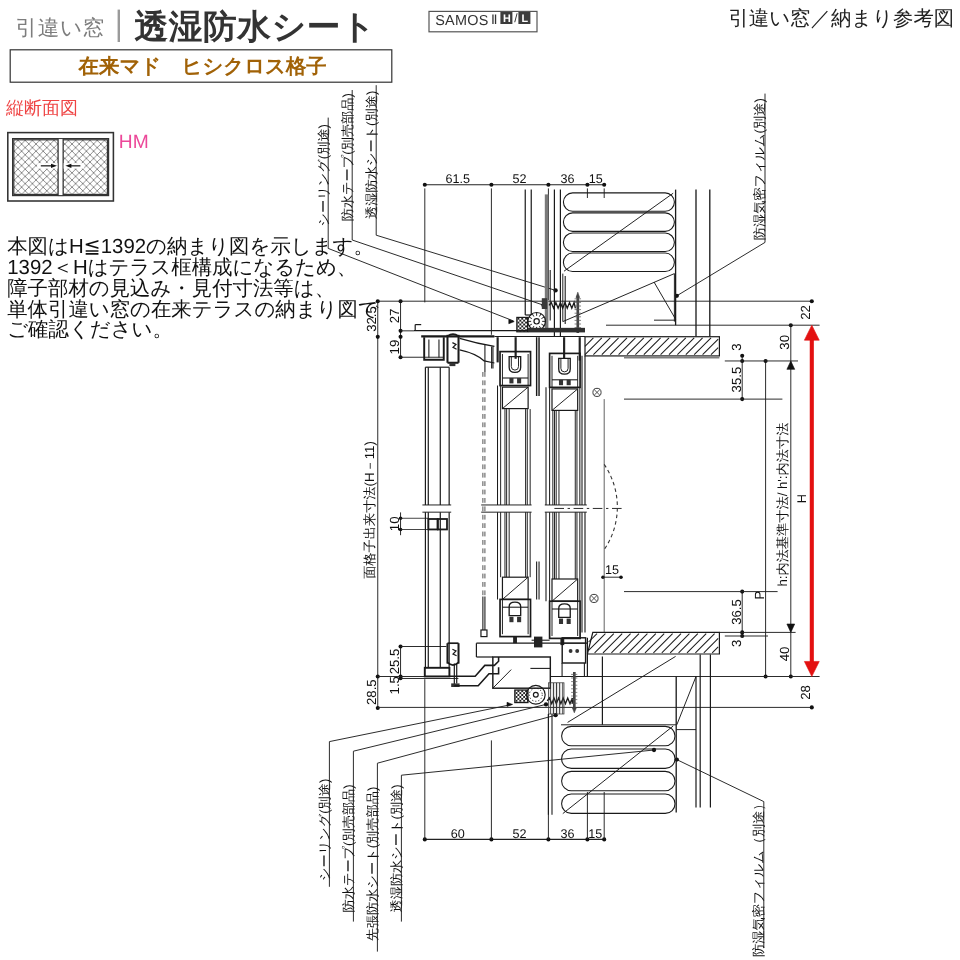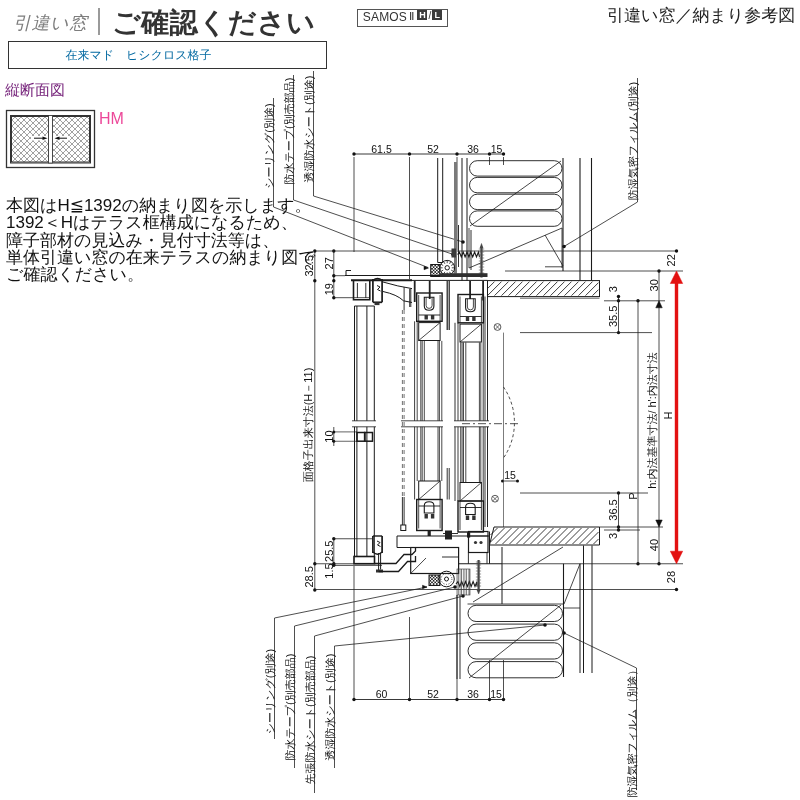--- a/index.html
+++ b/index.html
@@ -2,37 +2,37 @@
 <html><head>
 <meta charset="utf-8">
 <style>
   html,body { margin:0; padding:0; width:800px; height:800px; background:#fff;
                font-family:"Liberation Sans", sans-serif; }
   .abs { position:absolute; }
 </style>
 </head>
 <body>
 
-<div class="abs" style="left:13px; top:11px; font-size:18px; color:#7d7d7d; letter-spacing:0.5px;font-style:italic;">引違い窓</div>
+<div class="abs" style="left:13px; top:11px; font-size:18px; color:#7d7d7d; letter-spacing:0.5px;">引違い窓</div>
 <div class="abs" style="left:97.5px; top:8px; width:2px; height:27px; background:#9a9a9a;"></div>
-<div class="abs" style="left:112px; top:4px; font-size:28px; font-weight:700; color:#333; letter-spacing:0.6px; white-space:nowrap;">ご確認ください</div>
+<div class="abs" style="left:112px; top:4px; font-size:28px; font-weight:700; color:#333; letter-spacing:0.6px; white-space:nowrap;">透湿防水シート</div>
 <div class="abs" style="left:357px; top:9px; width:89px; height:16px; border:1.6px solid #555; display:flex; align-items:flex-start; justify-content:center;">
   <span style="font-size:12px; color:#333; letter-spacing:0.2px;">SAMOS</span>
   <span style="font-size:11px; color:#333; margin-left:2px;">Ⅱ</span>
   <span style="display:inline-block; background:#3c3c3c; color:#fff; font-size:9px; font-weight:700; width:10px; height:10px; line-height:10px; text-align:center; margin-left:3px;">H</span>
   <span style="font-size:10px; color:#333; margin:0 1px;">/</span>
   <span style="display:inline-block; background:#3c3c3c; color:#fff; font-size:9px; font-weight:700; width:10px; height:10px; line-height:10px; text-align:center;">L</span>
 </div>
 <div class="abs" style="left:607px; top:3.5px; font-size:17px; color:#222; white-space:nowrap;">引違い窓／納まり参考図</div>
 
 <div class="abs" style="left:7.5px; top:41px; width:317px; height:26px; border:1.5px solid #333; display:flex; align-items:center;">
-  <span style="font-size:12px; font-weight:400; color:#0369a1; margin-left:57px; letter-spacing:0px; white-space:nowrap;">在来マド　ヒシクロス格子</span>
+  <span style="font-size:17px; font-weight:700; color:#a16207; margin-left:57px; letter-spacing:0px; white-space:nowrap;">在来マド　ヒシクロス格子</span>
 </div>
 
-<div class="abs" style="left:5px; top:81px; font-size:15px; color:#701a75;">縦断面図</div>
+<div class="abs" style="left:5px; top:81px; font-size:15px; color:#ef4444;">縦断面図</div>
 <div class="abs" style="left:99px; top:110px; font-size:16px; color:#ec4899;">HM</div>
 <div class="abs" style="left:6px; top:197px; font-size:17px; color:#111; line-height:17.3px; white-space:nowrap;">本図はH≦1392の納まり図を示します。<br>1392＜Hはテラス框構成になるため、<br>障子部材の見込み・見付寸法等は、<br>単体引違い窓の在来テラスの納まり図で<br>ご確認ください。</div>
 
 <svg class="abs" style="left:0;top:0;" width="800" height="800" viewBox="0 0 800 800">
 <defs>
 <pattern id="lat" width="6" height="6" patternUnits="userSpaceOnUse">
   <path d="M0,0 L6,6 M6,0 L0,6" stroke="#555" stroke-width="0.55"></path>
 </pattern>
 <pattern id="xh" width="3.2" height="3.2" patternUnits="userSpaceOnUse">
   <path d="M0,0 L3.2,3.2 M3.2,0 L0,3.2" stroke="#222" stroke-width="0.8"></path>

